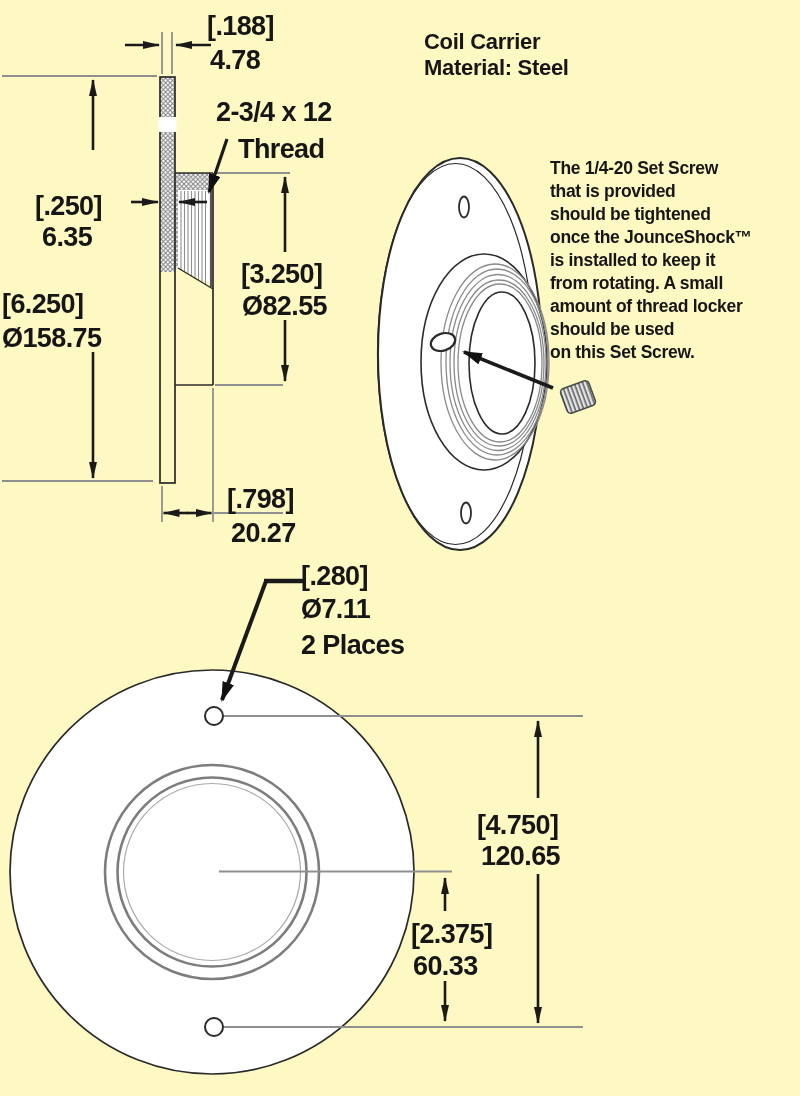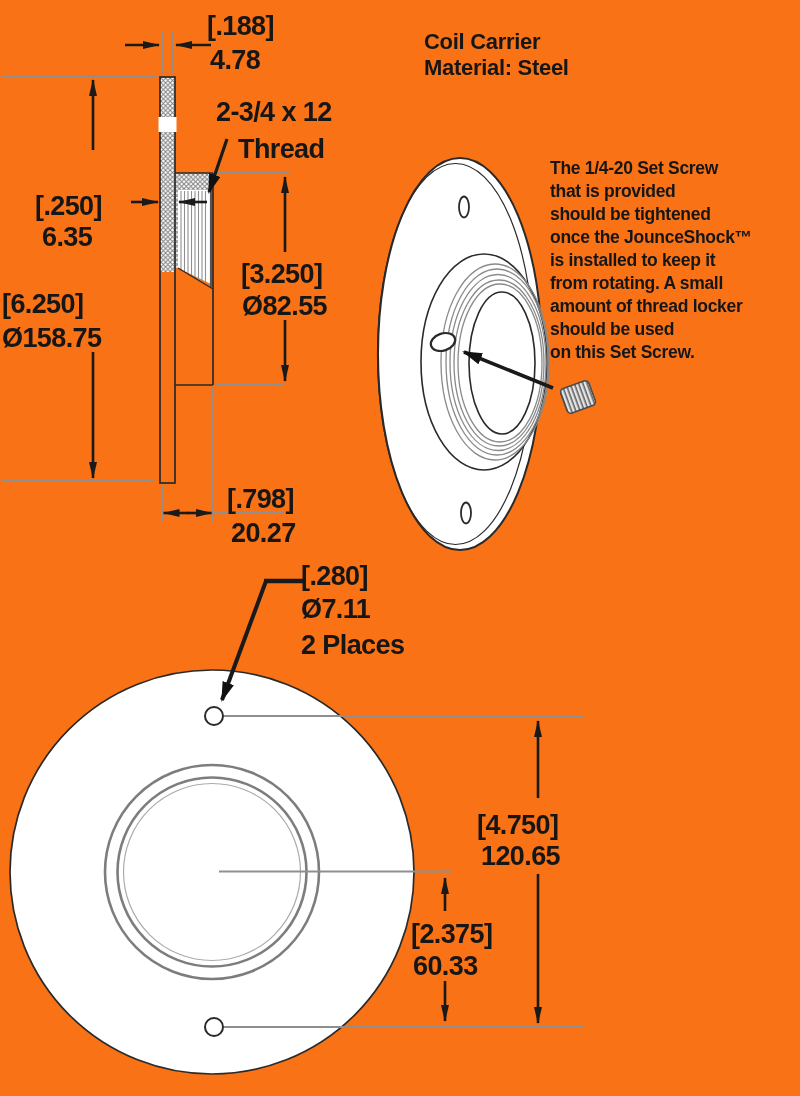--- a/index.html
+++ b/index.html
@@ -1,16 +1,16 @@
 <!DOCTYPE html>
 <html><head>
 <meta charset="utf-8">
 <style>
   html,body{margin:0;padding:0;background:#fff;}
-  .canvas{width:800px;height:1096px;background:#f97316;position:relative;overflow:hidden;}
+  .canvas{width:800px;height:1096px;background:#fef9c3;position:relative;overflow:hidden;}
   svg{display:block;}
   text{font-family:"Liberation Sans","DejaVu Sans",sans-serif;font-weight:bold;fill:#161616;}
   .dim{font-size:27px;letter-spacing:-0.6px;}
   .title{font-size:22px;letter-spacing:-0.3px;}
   .note{font-size:17.5px;letter-spacing:-0.3px;}
   .outline{stroke:#2a2a2a;fill:none;}
   .ext{stroke:#8f8f8f;stroke-width:1.8;fill:none;}
   .dimline{stroke:#1a1a1a;stroke-width:2.6;fill:none;}
   .lead{stroke:#1a1a1a;fill:none;}
   .threadline{stroke:#8f8f8f;stroke-width:1.1;}

